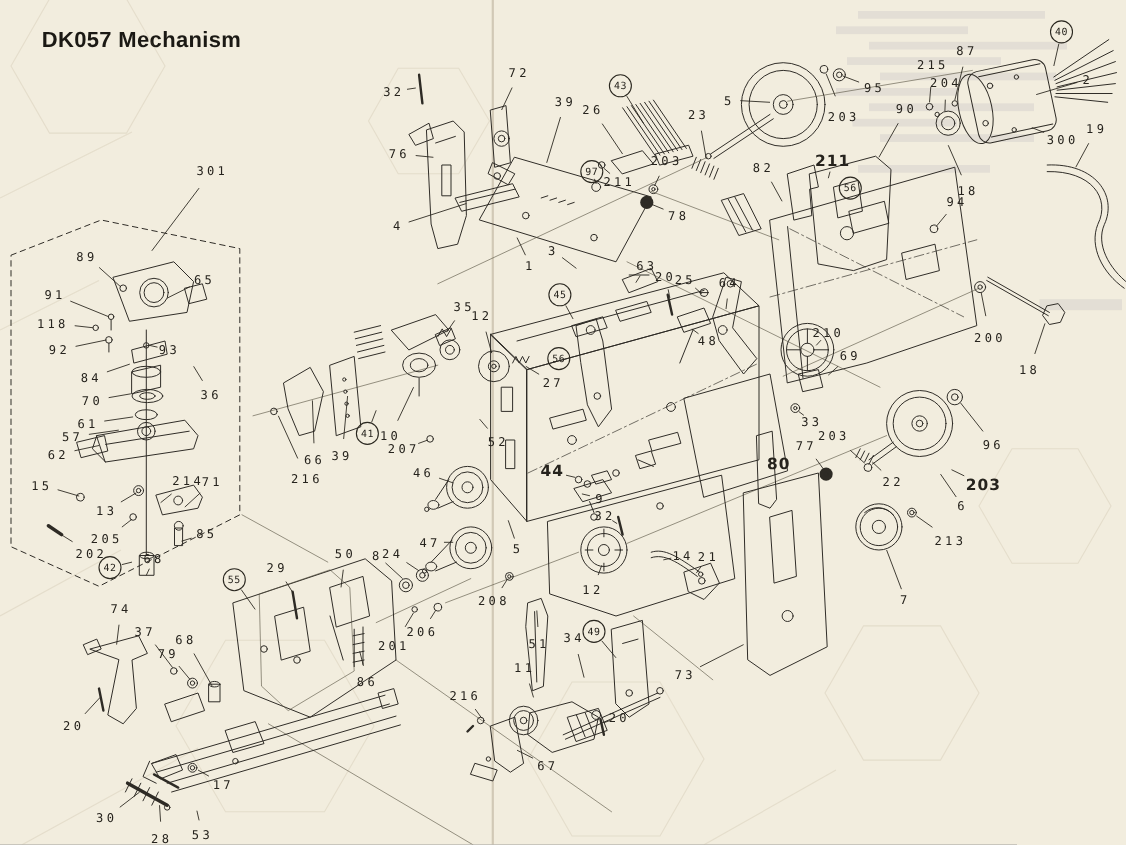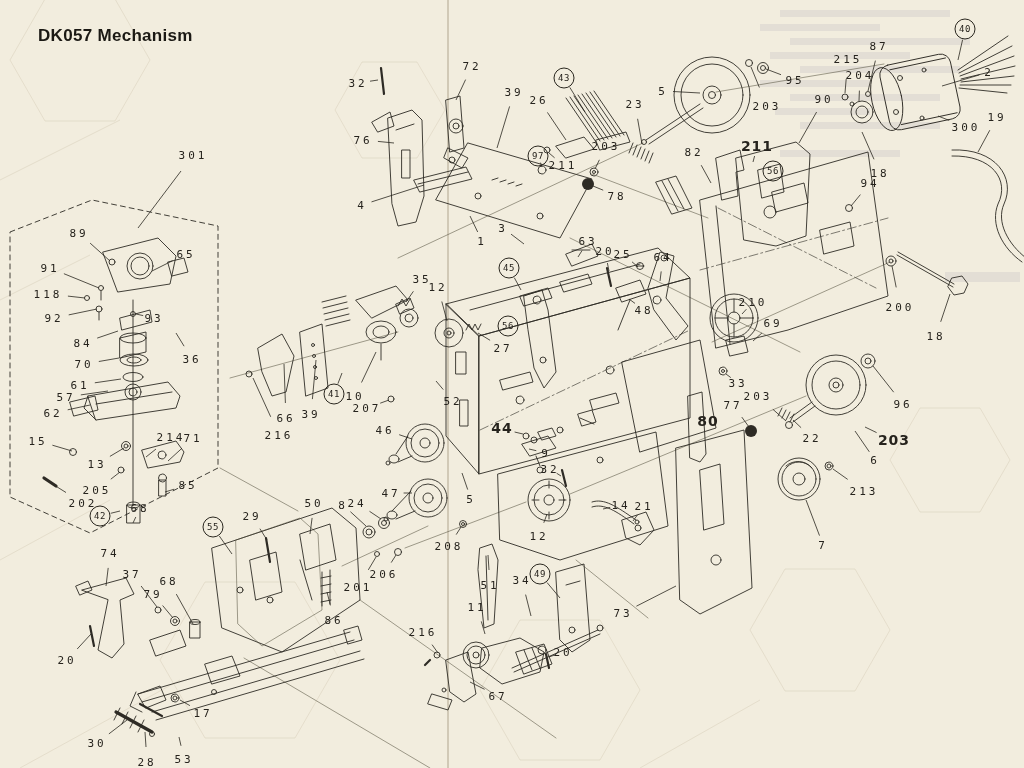--- a/index.html
+++ b/index.html
@@ -1,18 +1,18 @@
 <!DOCTYPE html>
 <html><head>
 <meta charset="utf-8">
 <style>
   html,body{margin:0;padding:0;background:#888;}
   #page{position:relative;width:1024px;height:768px;overflow:hidden;
         background:#f2edde;font-family:"Liberation Sans",sans-serif;}
-  #title{position:absolute;left:38px;top:26px;font-weight:bold;font-size:17px;
+  #title{position:absolute;left:38px;top:26px;font-weight:bold;font-size:20px;
          color:#1b1914;letter-spacing:.3px;}
   svg{position:absolute;left:0;top:0;}
   
   .art line,.art path,.art circle,.art ellipse,.art polygon,.art polyline,.art rect{
      stroke:#2e2b25;stroke-width:.9;fill:none;stroke-linejoin:round;stroke-linecap:round;}
   .art .dk{fill:#2e2b25;stroke:none;}
   .art .w2{stroke-width:2.2;}
   .art .w3{stroke-width:3.2;}
   .art .thin{stroke-width:.55;stroke:#55503f;}
   .art .dash{stroke-dasharray:5,4;}

